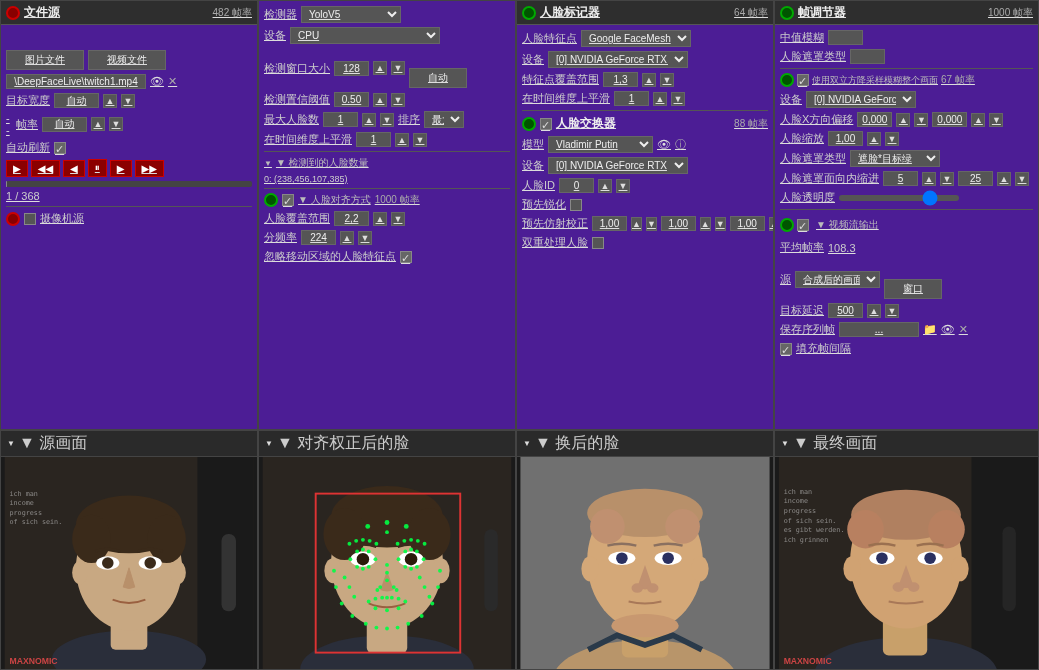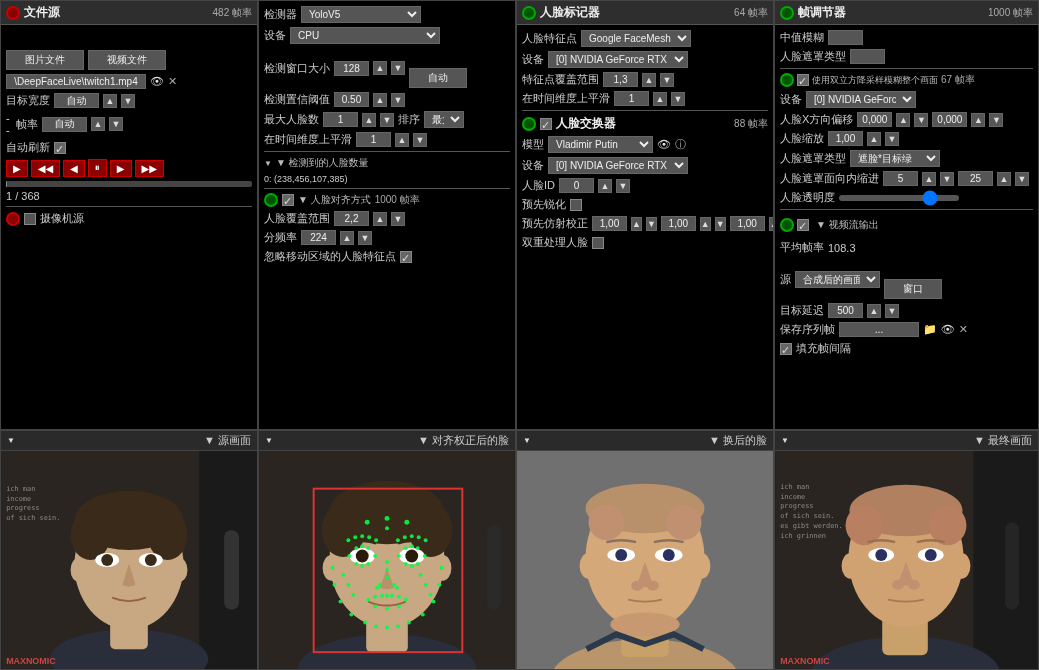--- a/index.html
+++ b/index.html
@@ -14,24 +14,25 @@
     }
     .main-grid {
       display: grid;
       grid-template-columns: 258px 258px 258px 265px;
       grid-template-rows: 430px 240px;
       width: 1039px;
       height: 670px;
     }
     .panel {
       border: 1px solid #444;
-      background: #000000;
+      background: #4c1d95;
       display: flex;
       flex-direction: column;
       overflow: hidden;
+      text-decoration: underline;
     }
     .panel-header {
       display: flex;
       align-items: center;
       background: #2e2e2e;
       padding: 3px 5px;
       border-bottom: 1px solid #555;
       gap: 4px;
       min-height: 22px;
     }
@@ -171,24 +172,23 @@
     .video-header {
       background: #2a2a2a;
       padding: 2px 6px;
       border-bottom: 1px solid #444;
       display: flex;
       align-items: center;
       gap: 4px;
       min-height: 20px;
     }
     .video-title {
-      font-size: 11px;
+      font-size: 16px;
       color: #ccc;
       flex: 1;
-      text-align: right;
     }
     .video-body {
       flex: 1;
       background: #1a1a1a;
       position: relative;
       overflow: hidden;
     }
     
     .face-sim {
       width: 100%;
@@ -263,21 +263,21 @@
         <span class="check-box"></span>
         <span class="label">摄像机源</span>
       </div>
     </div>
   </div>
 
   <div class="panel">
     <div class="panel-body">
       <div class="row">
         <span class="label">检测器</span>
-        <select class="select-box" style="width:120px">
+        <select class="select-box" style="width:100px">
           <option>YoloV5</option>
         </select>
       </div>
       <div class="row">
         <span class="label">设备</span>
         <select class="select-box" style="width:150px">
           <option>CPU</option>
         </select>
       </div>
       <div class="row">

